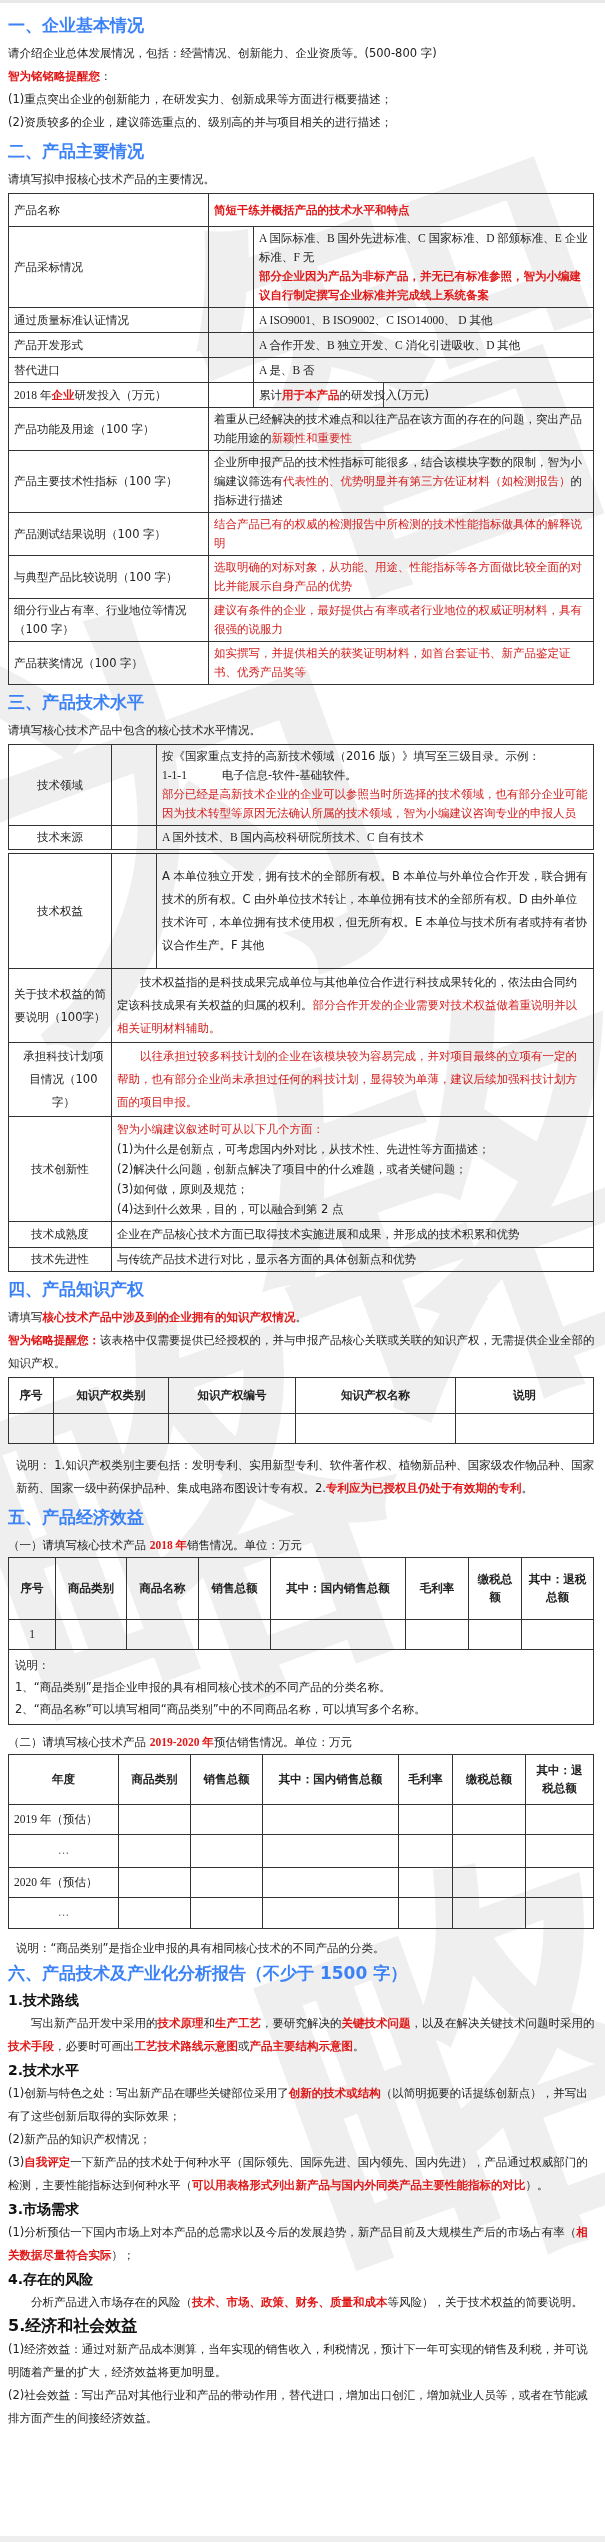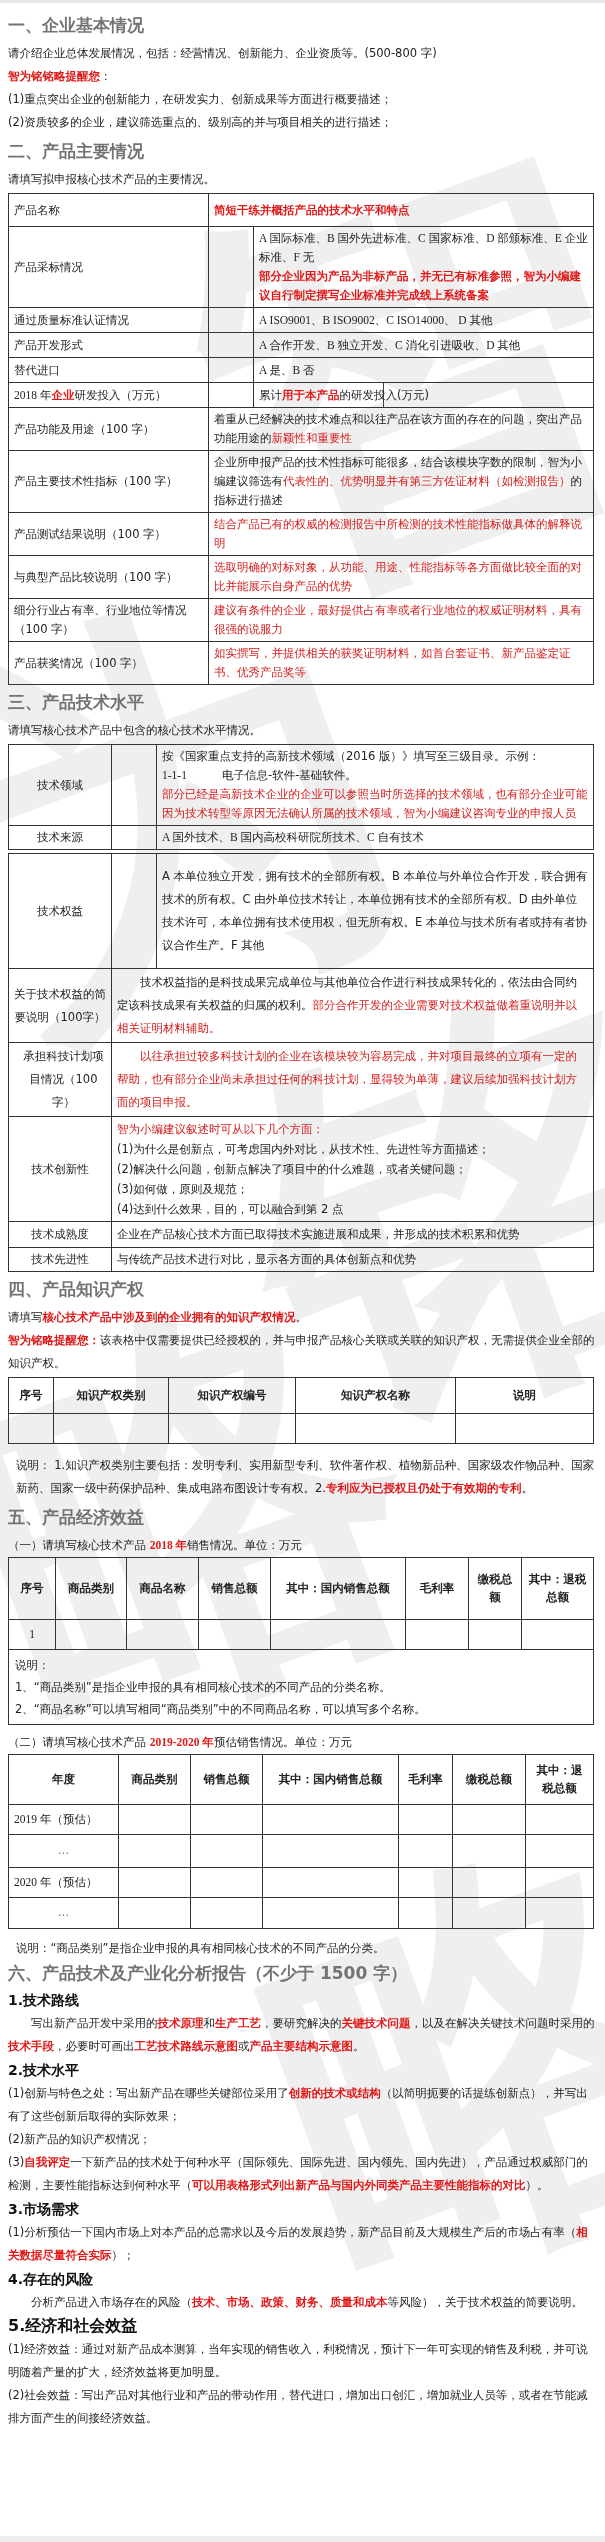--- a/index.html
+++ b/index.html
@@ -7,21 +7,21 @@
     width: 605px; height: 2542px; overflow: hidden; position: relative;
     background: #ffffff; color: #222;
     font-family: "DejaVu Sans", "Liberation Sans", sans-serif;
     font-size: 11.5px; line-height: 1.55;
   }
   .topbar { position: absolute; left: 0; top: 0; width: 605px; height: 3px; background: #e8e8e8; }
   .botbar { position: absolute; left: 0; top: 2536px; width: 605px; height: 6px; background: #eeeeee; }
   .page { position: absolute; left: 8px; top: 8px; width: 590px; }
   .wm { position: absolute; color: #000; opacity: 0.06; font-size: 420px; font-weight: bold; pointer-events: none; line-height: 1; }
 
-  h1.sec { font-size: 17px; font-weight: bold; color: #737373; line-height: 22px; margin: 6px 0 6px 0; }
+  h1.sec { font-size: 17px; font-weight: bold; color: #3b82f6; line-height: 22px; margin: 6px 0 6px 0; }
   h2.sub { font-size: 14px; font-weight: bold; color: #111; line-height: 20px; margin: 2px 0; }
   h2.sub.big { font-size: 16px; }
   p { margin: 0; }
   .p { line-height: 23px; }
   .indent { text-indent: 2em; }
   .redb { color: #e01818; font-weight: bold; }
   .ser { font-family: "Liberation Serif", "DejaVu Serif", serif; }
 
   table { border-collapse: collapse; width: 585px; table-layout: fixed; }
   td, th { border: 1px solid #333; padding: 2px 5px; vertical-align: middle; font-weight: normal; }

